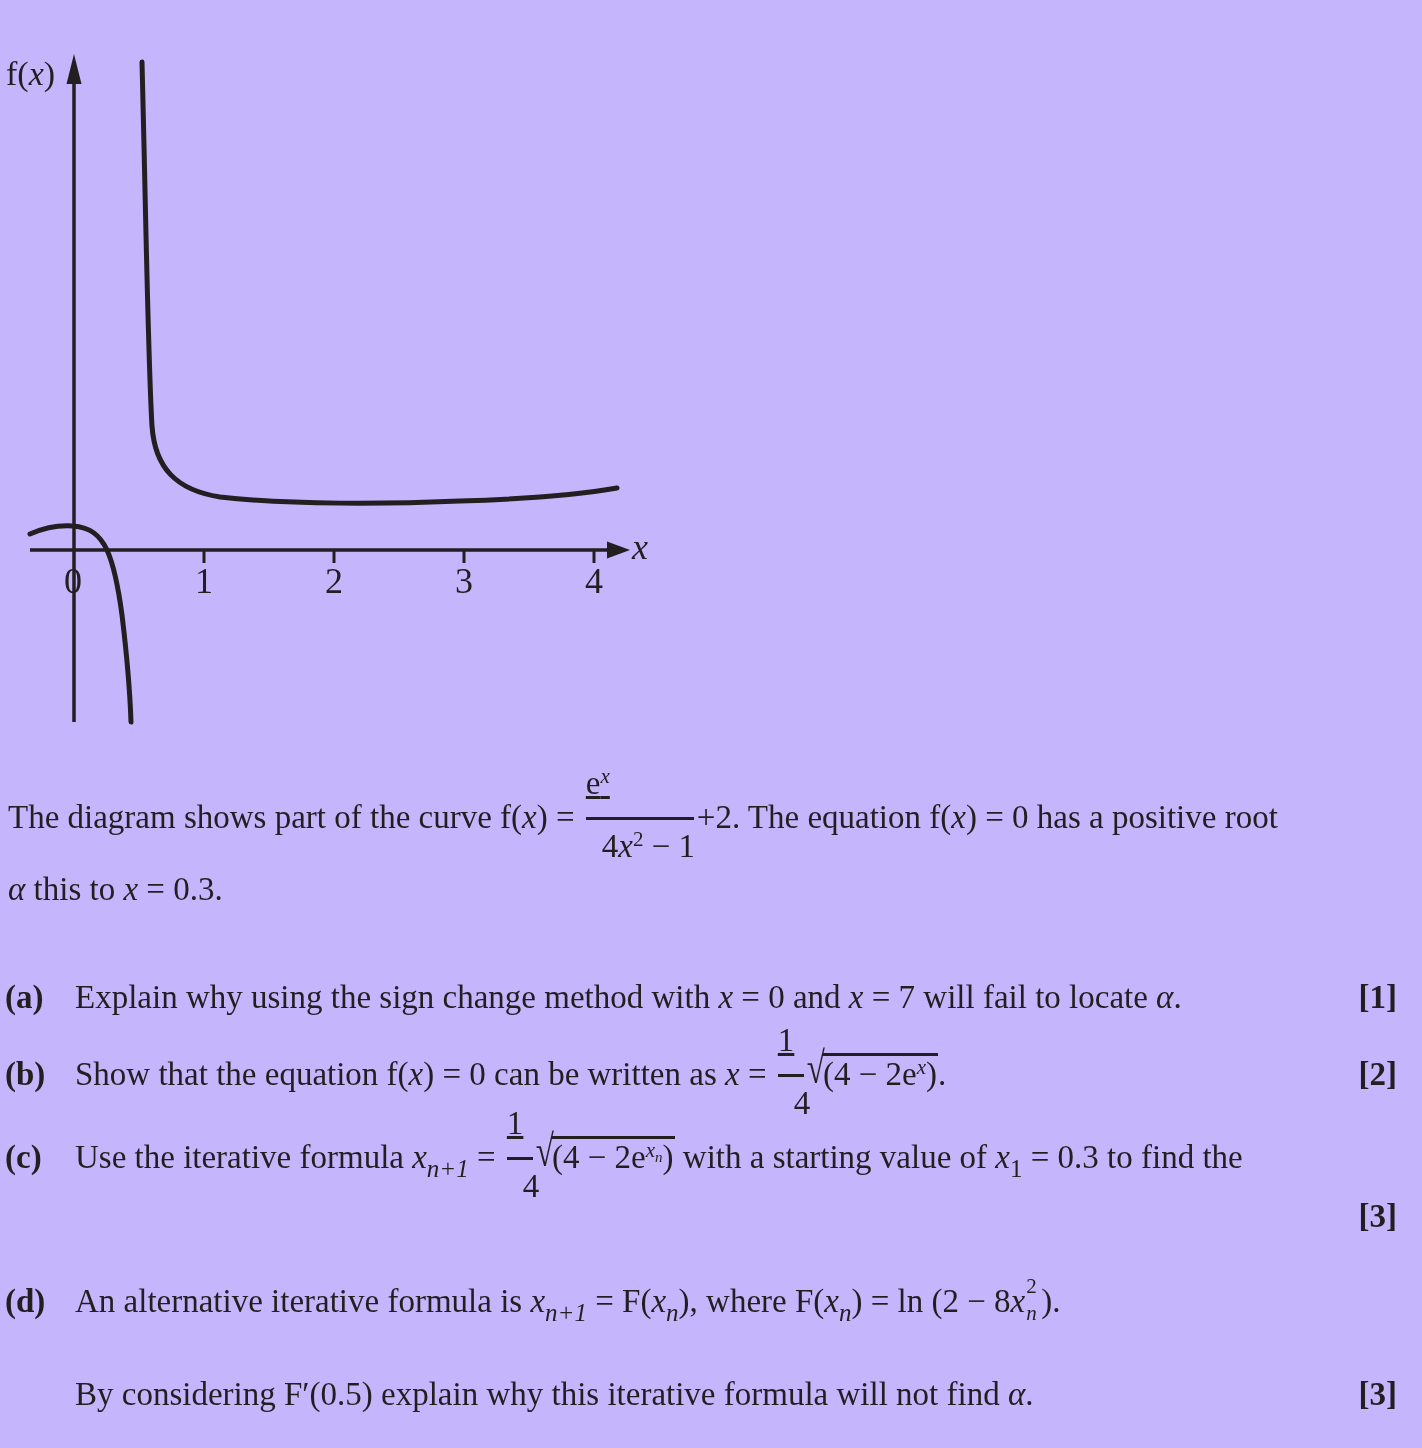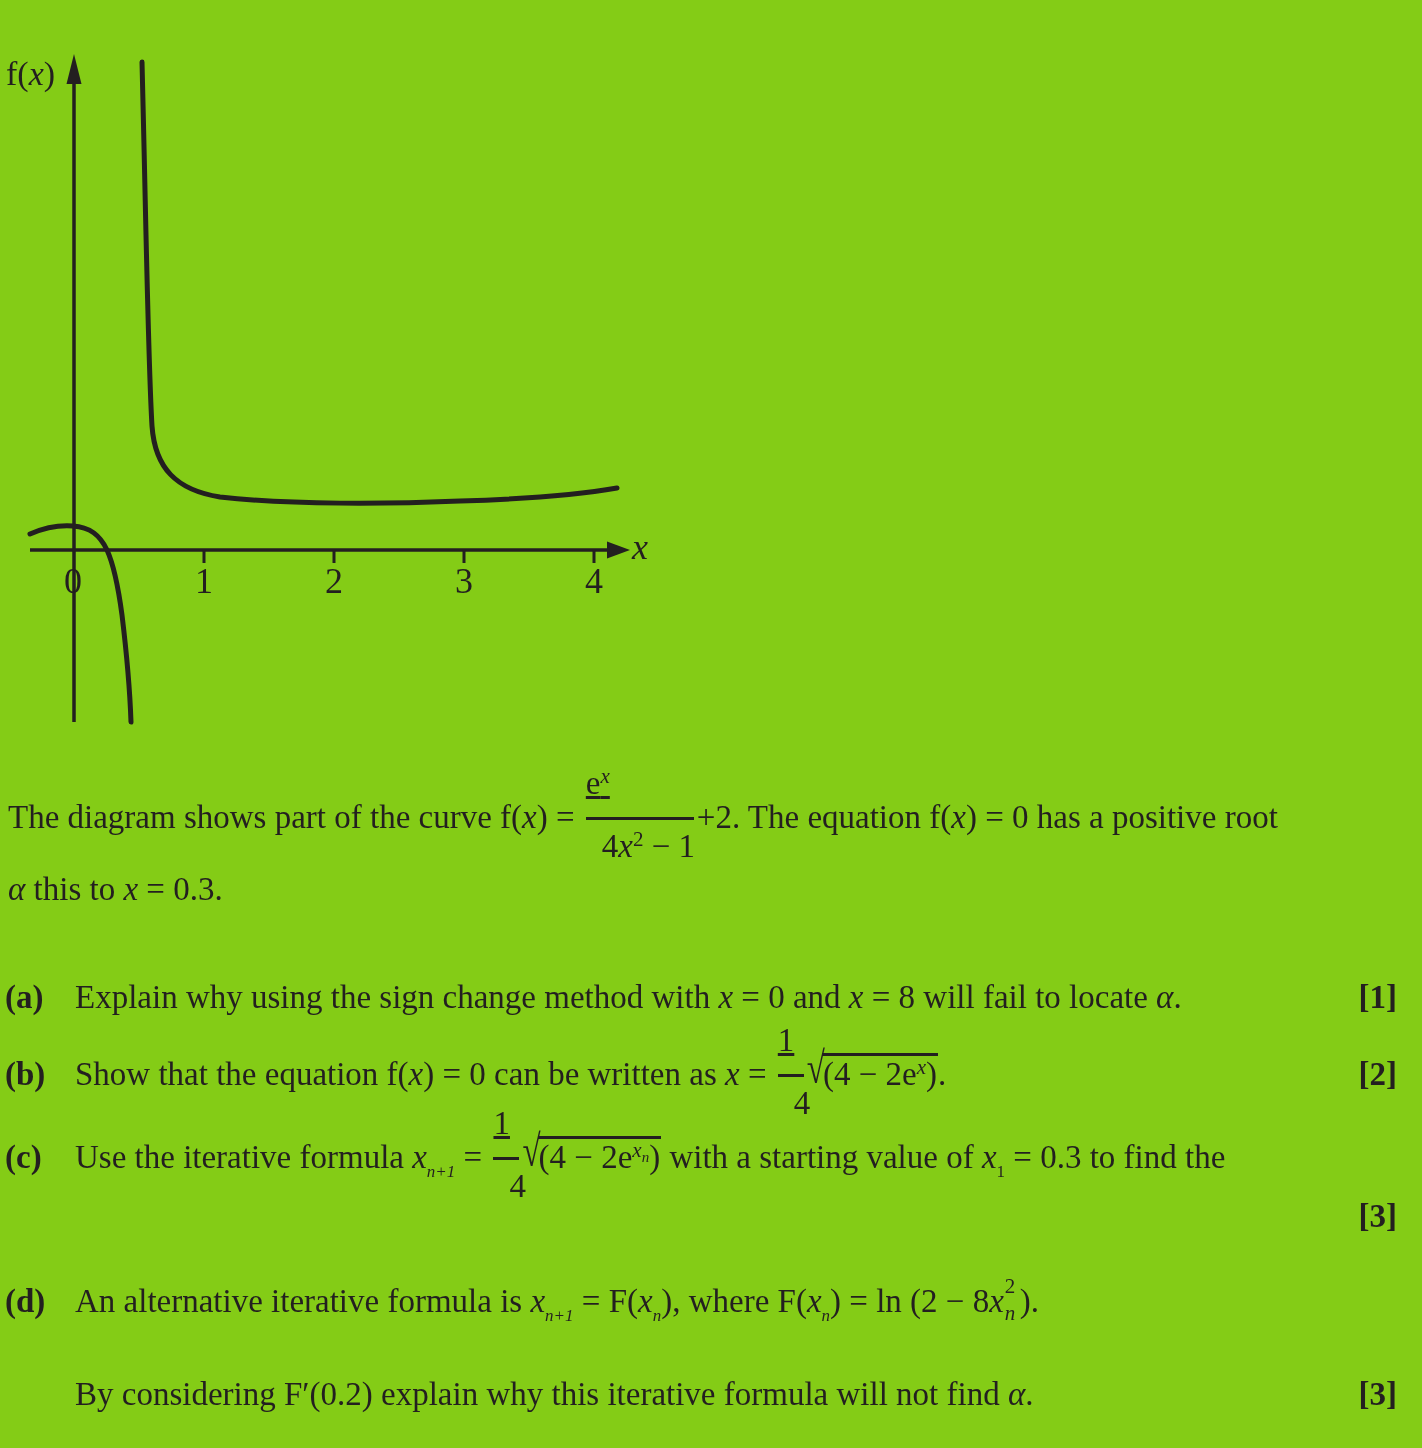--- a/index.html
+++ b/index.html
@@ -1,30 +1,30 @@
 <!DOCTYPE html>
 <html><head>
 <meta charset="utf-8">
 <style>
   html,body{margin:0;padding:0;background:#ffffff;}
-  .page{position:relative;width:1422px;height:1448px;background:#84cc16;overflow:hidden;
+  .page{position:relative;width:1422px;height:1448px;background:#c4b5fd;overflow:hidden;
         font-family:"Liberation Serif",serif;color:#231f20;}
   
   .fig-svg{position:absolute;left:0;top:0;}
   .fxlab{position:absolute;left:6px;top:57px;font-size:34px;line-height:34px;white-space:nowrap;}
   .xaxlab{position:absolute;left:632px;top:529px;font-size:36px;line-height:36px;font-style:italic;}
   .ticklab{position:absolute;top:563px;width:44px;text-align:center;font-size:36px;line-height:36px;}
   
   .ln{position:absolute;white-space:nowrap;font-size:33px;line-height:33px;}
   .it{font-style:italic;}
   .b{font-weight:bold;}
   .qlabel{position:absolute;left:5px;font-weight:bold;font-size:33px;line-height:33px;}
   .qmark{position:absolute;right:25px;font-weight:bold;font-size:33px;line-height:33px;}
   .sup{font-size:21px;line-height:0;vertical-align:11px;}
-  .sub{font-size:17px;line-height:0;vertical-align:-9px;}
+  .sub{font-size:25px;line-height:0;vertical-align:-9px;}
   .ssub{font-size:15px;line-height:0;vertical-align:-5px;}
   
   .vfrac{display:inline-block;position:relative;height:1px;vertical-align:baseline;margin:0 3px;}
   .vfrac .bar{position:absolute;left:0;right:0;top:-10px;height:3px;background:#231f20;}
   .vfrac .num{position:absolute;left:0;right:0;bottom:28px;text-align:left;line-height:1;text-decoration:underline;}
   .vfrac .den{position:absolute;left:16px;right:0;top:3px;text-align:center;line-height:1;}
   .w-big{width:108px;}
   .w-q{width:26px;}
   
   .rsign{display:inline-block;transform:scaleY(1.35);transform-origin:0 100%;margin-right:-3px;}
@@ -69,29 +69,29 @@
     <span class="ticklab" style="left:312px">2</span>
     <span class="ticklab" style="left:442px">3</span>
     <span class="ticklab" style="left:572px">4</span>
   </div>
 
   <div class="ln" style="left:8px;top:801px"><span>The diagram shows part of the curve f(</span><span class="it">x</span><span>) = </span><span class="vfrac w-big"><span class="bar"></span><span class="num"><span>e</span><span class="sup it">x</span></span><span class="den"><span>4</span><span class="it">x</span><span class="sup">2</span><span> − 1</span></span></span><span>+2. The equation f(</span><span class="it">x</span><span>) = 0 has a positive root</span></div>
 
   <div class="ln" style="left:8px;top:873px"><span class="it">α</span><span> this to </span><span class="it">x</span><span> = 0.3.</span></div>
 
   <span class="qlabel" style="top:981px">(a)</span>
-  <div class="ln" style="left:75px;top:981px"><span>Explain why using the sign change method with </span><span class="it">x</span><span> = 0 and </span><span class="it">x</span><span> = 8 will fail to locate </span><span class="it">α</span><span>.</span></div>
+  <div class="ln" style="left:75px;top:981px"><span>Explain why using the sign change method with </span><span class="it">x</span><span> = 0 and </span><span class="it">x</span><span> = 7 will fail to locate </span><span class="it">α</span><span>.</span></div>
   <span class="qmark" style="top:981px">[1]</span>
 
   <span class="qlabel" style="top:1058px">(b)</span>
   <div class="ln" style="left:75px;top:1058px"><span>Show that the equation f(</span><span class="it">x</span><span>) = 0 can be written as </span><span class="it">x</span><span> = </span><span class="vfrac w-q"><span class="bar"></span><span class="num">1</span><span class="den">4</span></span><span class="rsign">√</span><span class="rbody"><span>(4 − 2e</span><span class="sup it">x</span><span>)</span></span><span>.</span></div>
   <span class="qmark" style="top:1058px">[2]</span>
 
   <span class="qlabel" style="top:1141px">(c)</span>
   <div class="ln" style="left:75px;top:1141px"><span>Use the iterative formula </span><span class="it">x</span><span class="sub it">n+1</span><span> = </span><span class="vfrac w-q"><span class="bar"></span><span class="num">1</span><span class="den">4</span></span><span class="rsign">√</span><span class="rbody"><span>(4 − 2e</span><span class="sup"><span class="it">x</span><span class="ssub it">n</span></span><span>)</span></span><span> with a starting value of </span><span class="it">x</span><span class="sub">1</span><span> = 0.3 to find the</span></div>
   <span class="qmark" style="top:1200px">[3]</span>
 
   <span class="qlabel" style="top:1285px">(d)</span>
   <div class="ln" style="left:75px;top:1285px"><span>An alternative iterative formula is </span><span class="it">x</span><span class="sub it">n+1</span><span> = F(</span><span class="it">x</span><span class="sub it">n</span><span>), where F(</span><span class="it">x</span><span class="sub it">n</span><span>) = ln (2 − 8</span><span class="it">x</span><span class="stack"><span class="stk-sup">2</span><span class="stk-sub">n</span></span><span>).</span></div>
-  <div class="ln" style="left:75px;top:1378px"><span>By considering F′(0.2) explain why this iterative formula will not find </span><span class="it">α</span><span>.</span></div>
+  <div class="ln" style="left:75px;top:1378px"><span>By considering F′(0.5) explain why this iterative formula will not find </span><span class="it">α</span><span>.</span></div>
   <span class="qmark" style="top:1378px">[3]</span>
 
 </div>
 
 </body></html>

